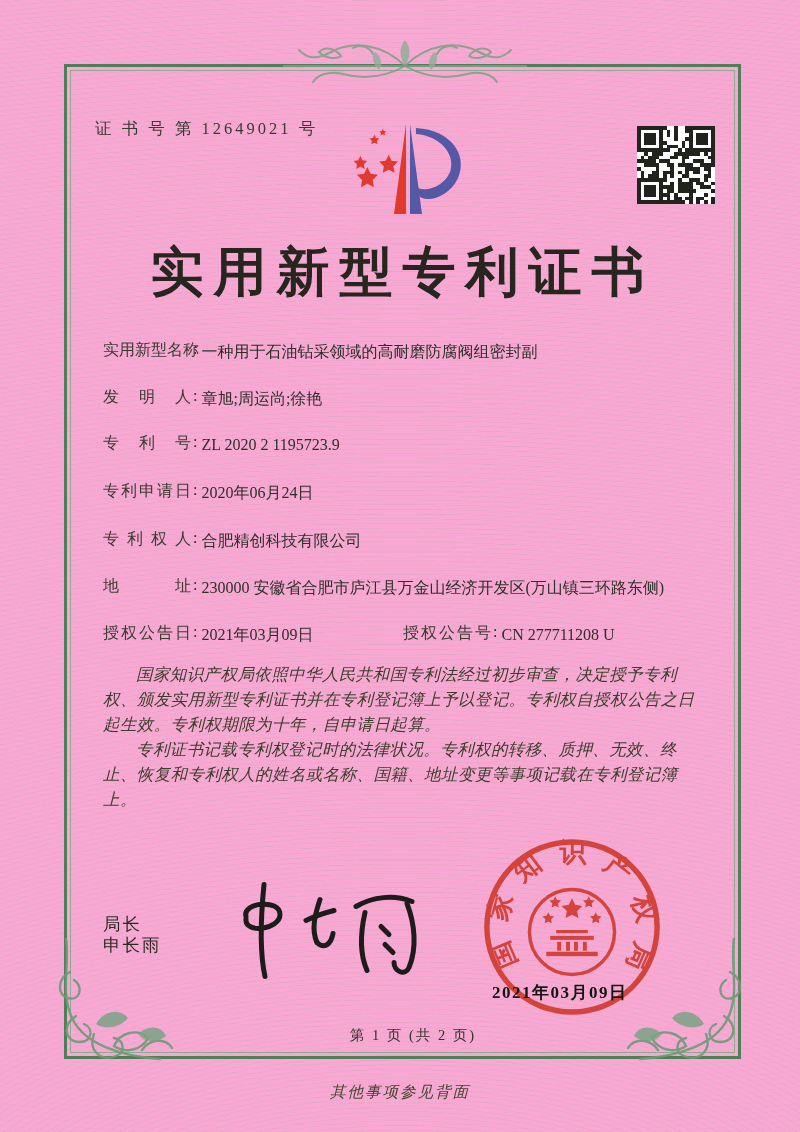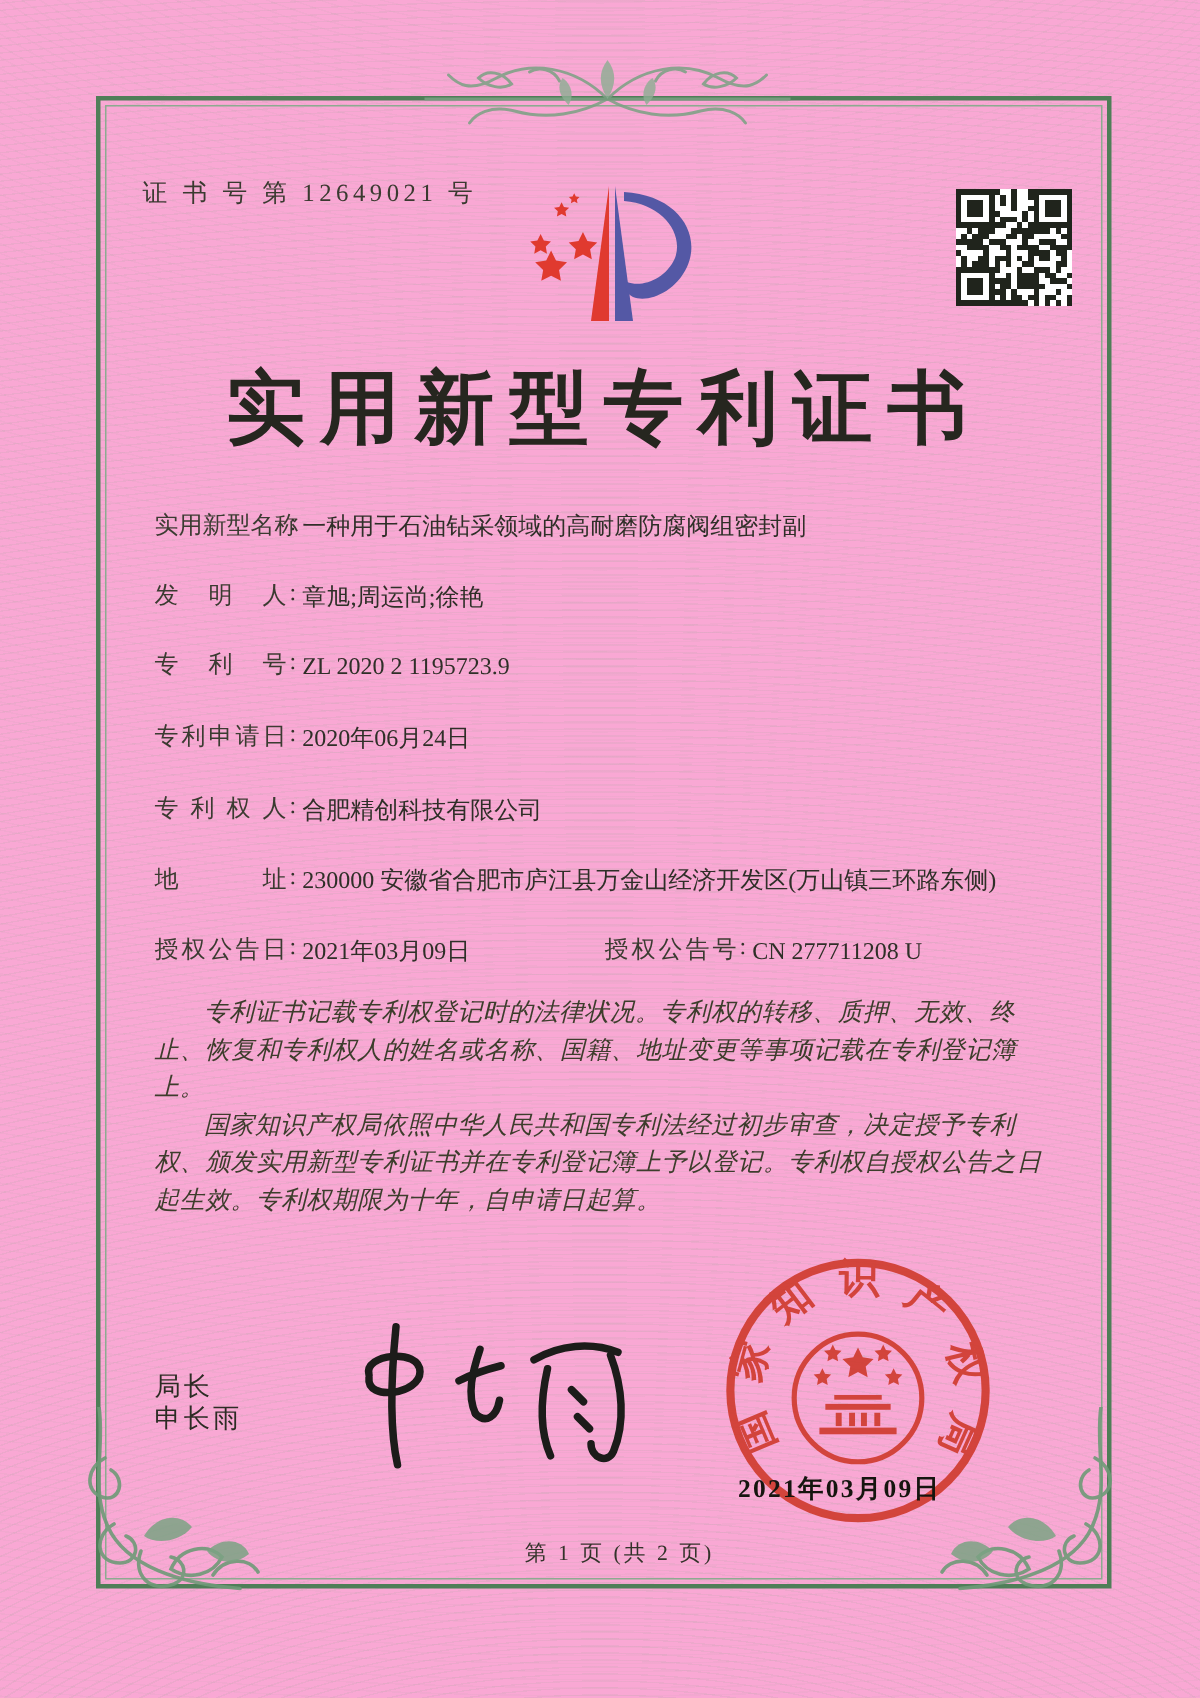--- a/index.html
+++ b/index.html
@@ -297,22 +297,22 @@
       <span>
         <span class="flabel">授权公告日</span><span class="fcolon">:</span><span class="fvalue">2021年03月09日</span>
       </span>
       <span class="grant-b">
         <span class="flabel">授权公告号</span><span class="fcolon">:</span><span class="fvalue">CN 277711208 U</span>
       </span>
     </div>
   </div>
 
   <div class="abs paras">
+    <p>国家知识产权局依照中华人民共和国专利法经过初步审查，决定授予专利权、颁发实用新型专利证书并在专利登记簿上予以登记。专利权自授权公告之日起生效。专利权期限为十年，自申请日起算。</p>
     <p>专利证书记载专利权登记时的法律状况。专利权的转移、质押、无效、终止、恢复和专利权人的姓名或名称、国籍、地址变更等事项记载在专利登记簿上。</p>
-    <p>国家知识产权局依照中华人民共和国专利法经过初步审查，决定授予专利权、颁发实用新型专利证书并在专利登记簿上予以登记。专利权自授权公告之日起生效。专利权期限为十年，自申请日起算。</p>
   </div>
 
   <div class="abs director" style="top:912px;">局长</div>
   <div class="abs director" style="top:933px;">申长雨</div>
 
   <svg class="abs" style="left:218px;top:872px;" width="210" height="115" viewBox="0 0 210 110">
     <g stroke="#1c1c1a" stroke-width="5" fill="none" stroke-linecap="round" stroke-linejoin="round">
       <path d="M28,42 C24,28 62,24 62,40 C62,55 26,60 28,44"></path>
       <path d="M46,10 C43,40 41,75 47,102"></path>
       <path d="M102,25 C97,40 93,55 99,68"></path>
@@ -347,14 +347,15 @@
         <rect x="97" y="110" width="4" height="9"></rect>
         <rect x="106" y="110" width="4" height="9"></rect>
         <rect x="69" y="120" width="52" height="4.5"></rect>
       </g>
     </g>
   </svg>
 
   <div class="abs seal-date">2021年03月09日</div>
 
   <div class="abs page-num">第 1 页 (共 2 页)</div>
+  <div class="abs back-note">其他事项参见背面</div>
 
 </div>
 
 </body></html>

